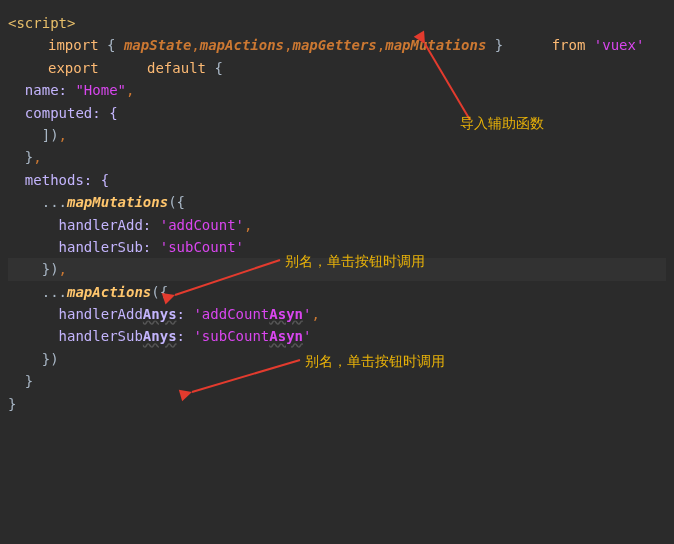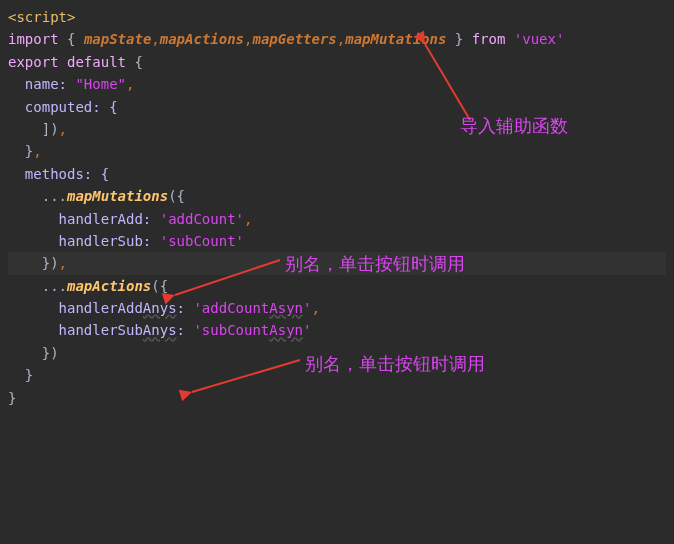--- a/index.html
+++ b/index.html
@@ -9,38 +9,38 @@
     font-family: 'Consolas', 'Monaco', monospace;
     font-size: 14px;
     line-height: 1.6;
     color: #a9b7c6;
     width: 674px;
     height: 544px;
     overflow: hidden;
     position: relative;
   }
   .editor {
-    padding: 6px 8px;
+    padding: 12px 8px;
     position: relative;
   }
   .line { white-space: pre; }
   .tag { color: #e8bf6a; }
-  .kw { color: #f0abfc; }
+  .kw { color: #fdba74; margin-left: 40px; }
   .fn-italic { color: #cc7832; font-style: italic; font-weight: bold; }
   .fn-yellow { color: #ffc66d; font-style: italic; font-weight: bold;}
   .str { color: #d946ef; }
   .prop { color: #c4b5fd; }
   .comma { color: #cc7832; }
-  .underline { text-decoration: underline; text-decoration-style: wavy; text-decoration-color: #555;}
+  .underline { text-decoration: underline; text-decoration-style: wavy; text-decoration-color: #555; font-weight: bold;}
 
   .annotation {
     position: absolute;
-    color: #d946ef;
+    color: #eab308;
     font-family: 'Microsoft YaHei', sans-serif;
-    font-size: 18px;
+    font-size: 14px;
     font-style: normal;
     font-weight: normal;
     white-space: nowrap;
   }
   svg.arrows {
     position: absolute;
     left: 0; top: 0;
     width: 674px; height: 544px;
     pointer-events: none;
   }

